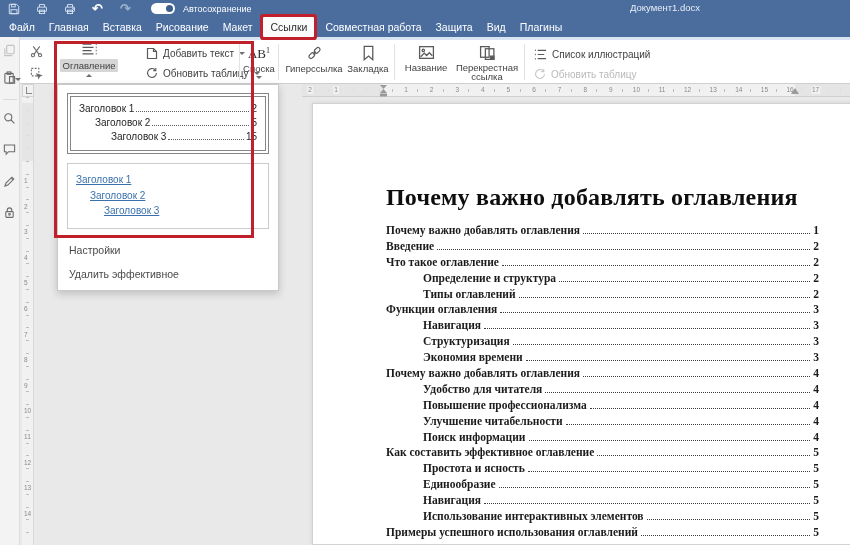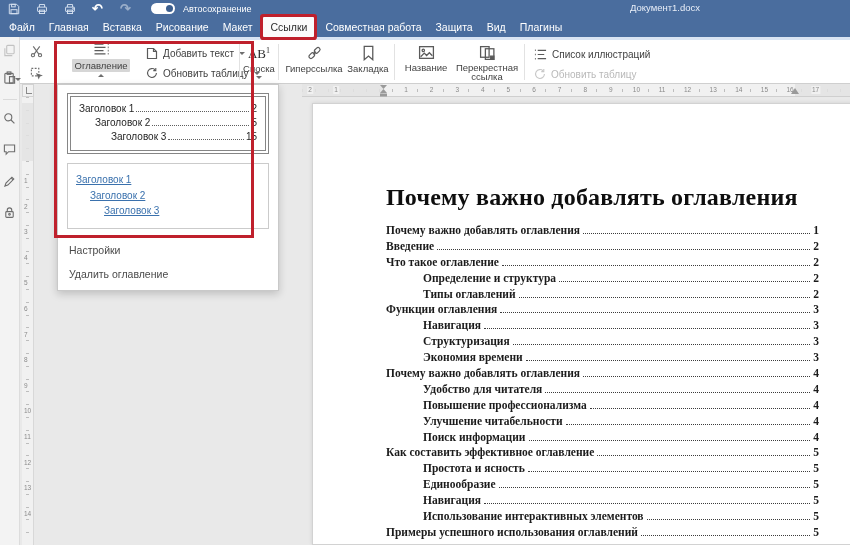--- a/index.html
+++ b/index.html
@@ -27,21 +27,21 @@
            border-top:3px solid #d9e4f3;border-bottom:1px solid #cfcfcf;box-sizing:border-box;z-index:4;}
   .toolbar svg{stroke:#5a5a5a;fill:none;stroke-width:1.2;}
   .tb{position:absolute;display:flex;flex-direction:column;align-items:center;color:#3f3f3f;font-size:9.5px;cursor:default;}
   .tb-label{margin-top:2px;white-space:nowrap;}
   .sep{position:absolute;top:4px;width:1px;height:36px;background:#e2e2e2;}
   .caret-d{width:0;height:0;border-left:3px solid transparent;border-right:3px solid transparent;border-top:3.5px solid #6f6f6f;}
   .caret-u{width:0;height:0;border-left:3px solid transparent;border-right:3px solid transparent;border-bottom:3.5px solid #6f6f6f;}
   .rowbtn{position:absolute;display:flex;align-items:center;gap:5px;font-size:10px;color:#3f3f3f;white-space:nowrap;cursor:default;}
   .rowbtn.disabled{color:#b9b9b9;}
   .rowbtn.disabled svg{stroke:#c8c8c8;}
-  .toc-btn{left:52px;top:2px;width:58px;height:39px;}
+  .toc-btn{left:40px;top:2px;width:58px;height:39px;}
   .toc-btn .tb-label{background:#d6d6d6;width:100%;text-align:center;padding:1px 0;border-radius:1px;}
   .ab-glyph{font-family:"Liberation Serif",serif;font-size:13px;color:#2f2f2f;line-height:14px;}
   .ab-glyph sup{font-size:8px;}
 
   
   .sidebar{position:absolute;left:0;top:37px;width:20px;height:508px;background:#f3f3f3;border-right:1px solid #dcdcdc;box-sizing:border-box;z-index:5;}
   .sb-ic{position:absolute;left:3px;width:14px;height:14px;}
   .sb-ic svg{width:13px;height:13px;stroke:#6e6e6e;fill:none;stroke-width:1.2;}
   .sb-ic.dim svg{stroke:#c2c2c2;}
   .sb-sep{position:absolute;left:3px;top:62px;width:14px;height:1px;background:#dadada;}
@@ -438,18 +438,18 @@
           </div>
         </div>
     </div>
     <div class="pvbox plain" id="pv2">
         <div class="pvlink" style="padding-left: 0px;"><span>Заголовок 1</span></div>
         <div class="pvlink" style="padding-left: 14px;"><span>Заголовок 2</span></div>
         <div class="pvlink" style="padding-left: 28px;"><span>Заголовок 3</span></div>
       </div>
     <div id="ddmenu">
         <div class="ddmenu-item">Настройки</div>
-        <div class="ddmenu-item">Удалить оглавление</div>
+        <div class="ddmenu-item">Удалить эффективное</div>
       </div>
   </div>
 
   <div class="red-box group-box"></div>
 </div>
 
 </body></html>

